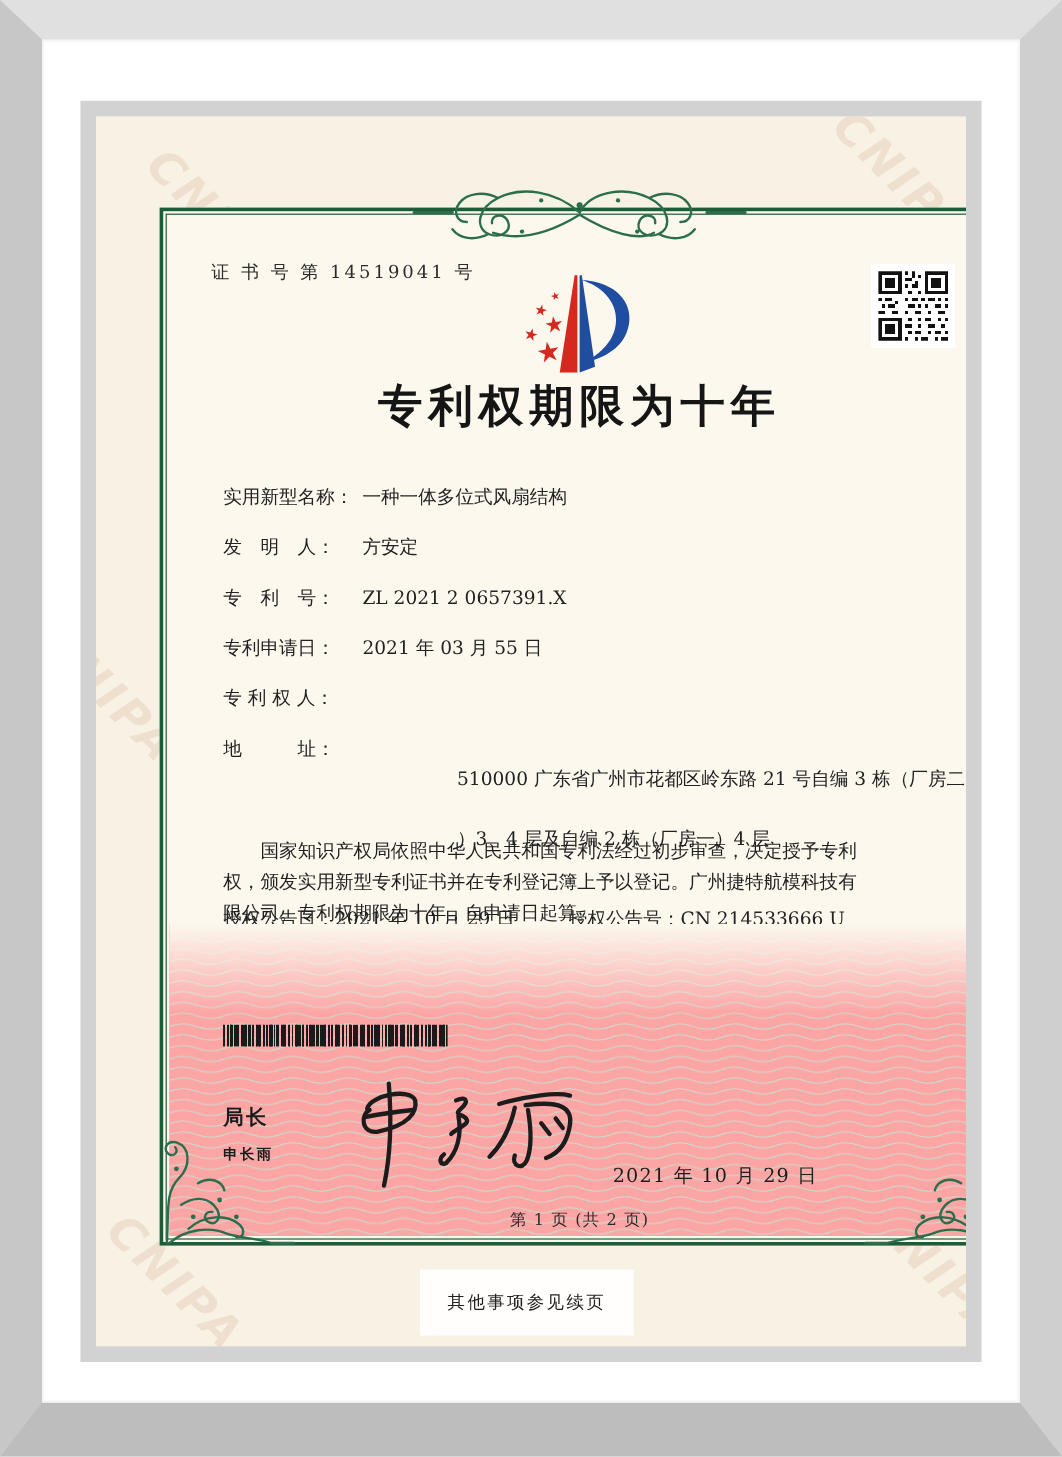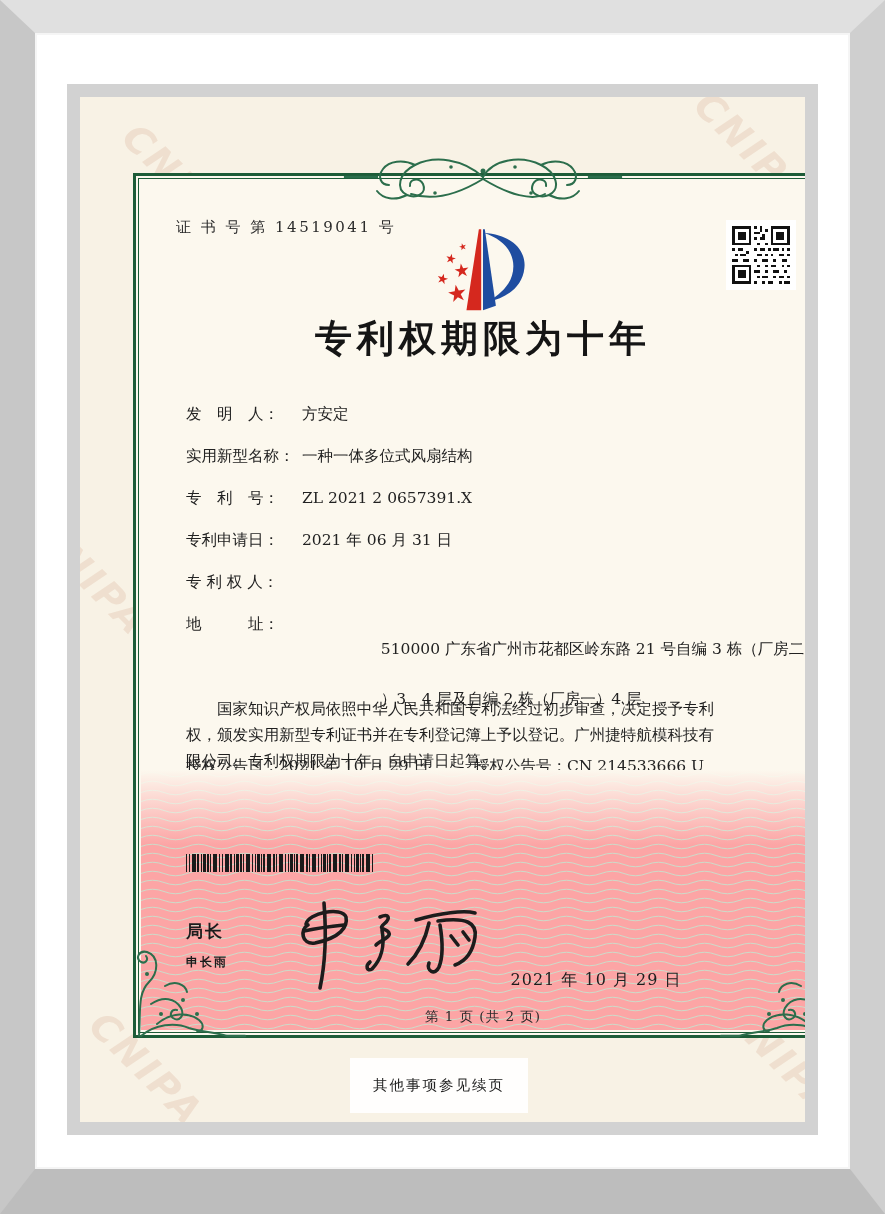--- a/index.html
+++ b/index.html
@@ -135,34 +135,34 @@
             <g fill="#1f4da0">
               <path d="M65,8 L67,8 L79,91 L65,96 Z"></path>
               <path d="M66,12 C100,14 112,34 110,50 C108,70 92,82 70,87 C88,76 98,64 98,48 C98,32 86,18 66,12 Z"></path>
             </g>
           </svg>
 
           <div class="title">专利权期限为十年</div>
 
           <div class="fields">
             <div class="frow">
+              <span class="lab">实用新型名称：</span>
+              <span class="val">一种一体多位式风扇结构</span>
+            </div>
+            <div class="frow">
               <span class="lab">发　明　人：</span>
               <span class="val">方安定</span>
             </div>
             <div class="frow">
-              <span class="lab">实用新型名称：</span>
-              <span class="val">一种一体多位式风扇结构</span>
-            </div>
-            <div class="frow">
               <span class="lab">专　利　号：</span>
               <span class="val">ZL 2021 2 0657391.X</span>
             </div>
             <div class="frow">
               <span class="lab">专利申请日：</span>
-              <span class="val">2021 年 06 月 31 日</span>
+              <span class="val">2021 年 03 月 55 日</span>
             </div>
             <div class="frow">
               <span class="lab">专 利 权 人：</span>
             </div>
             <div class="frow">
               <span class="lab">地　　　址：</span>
               <span class="val addr-val">
                 <span>510000 广东省广州市花都区岭东路 21 号自编 3 栋（厂房二</span><br>
                 <span>）3、4 层及自编 2 栋（厂房一）4 层</span>
               </span>

